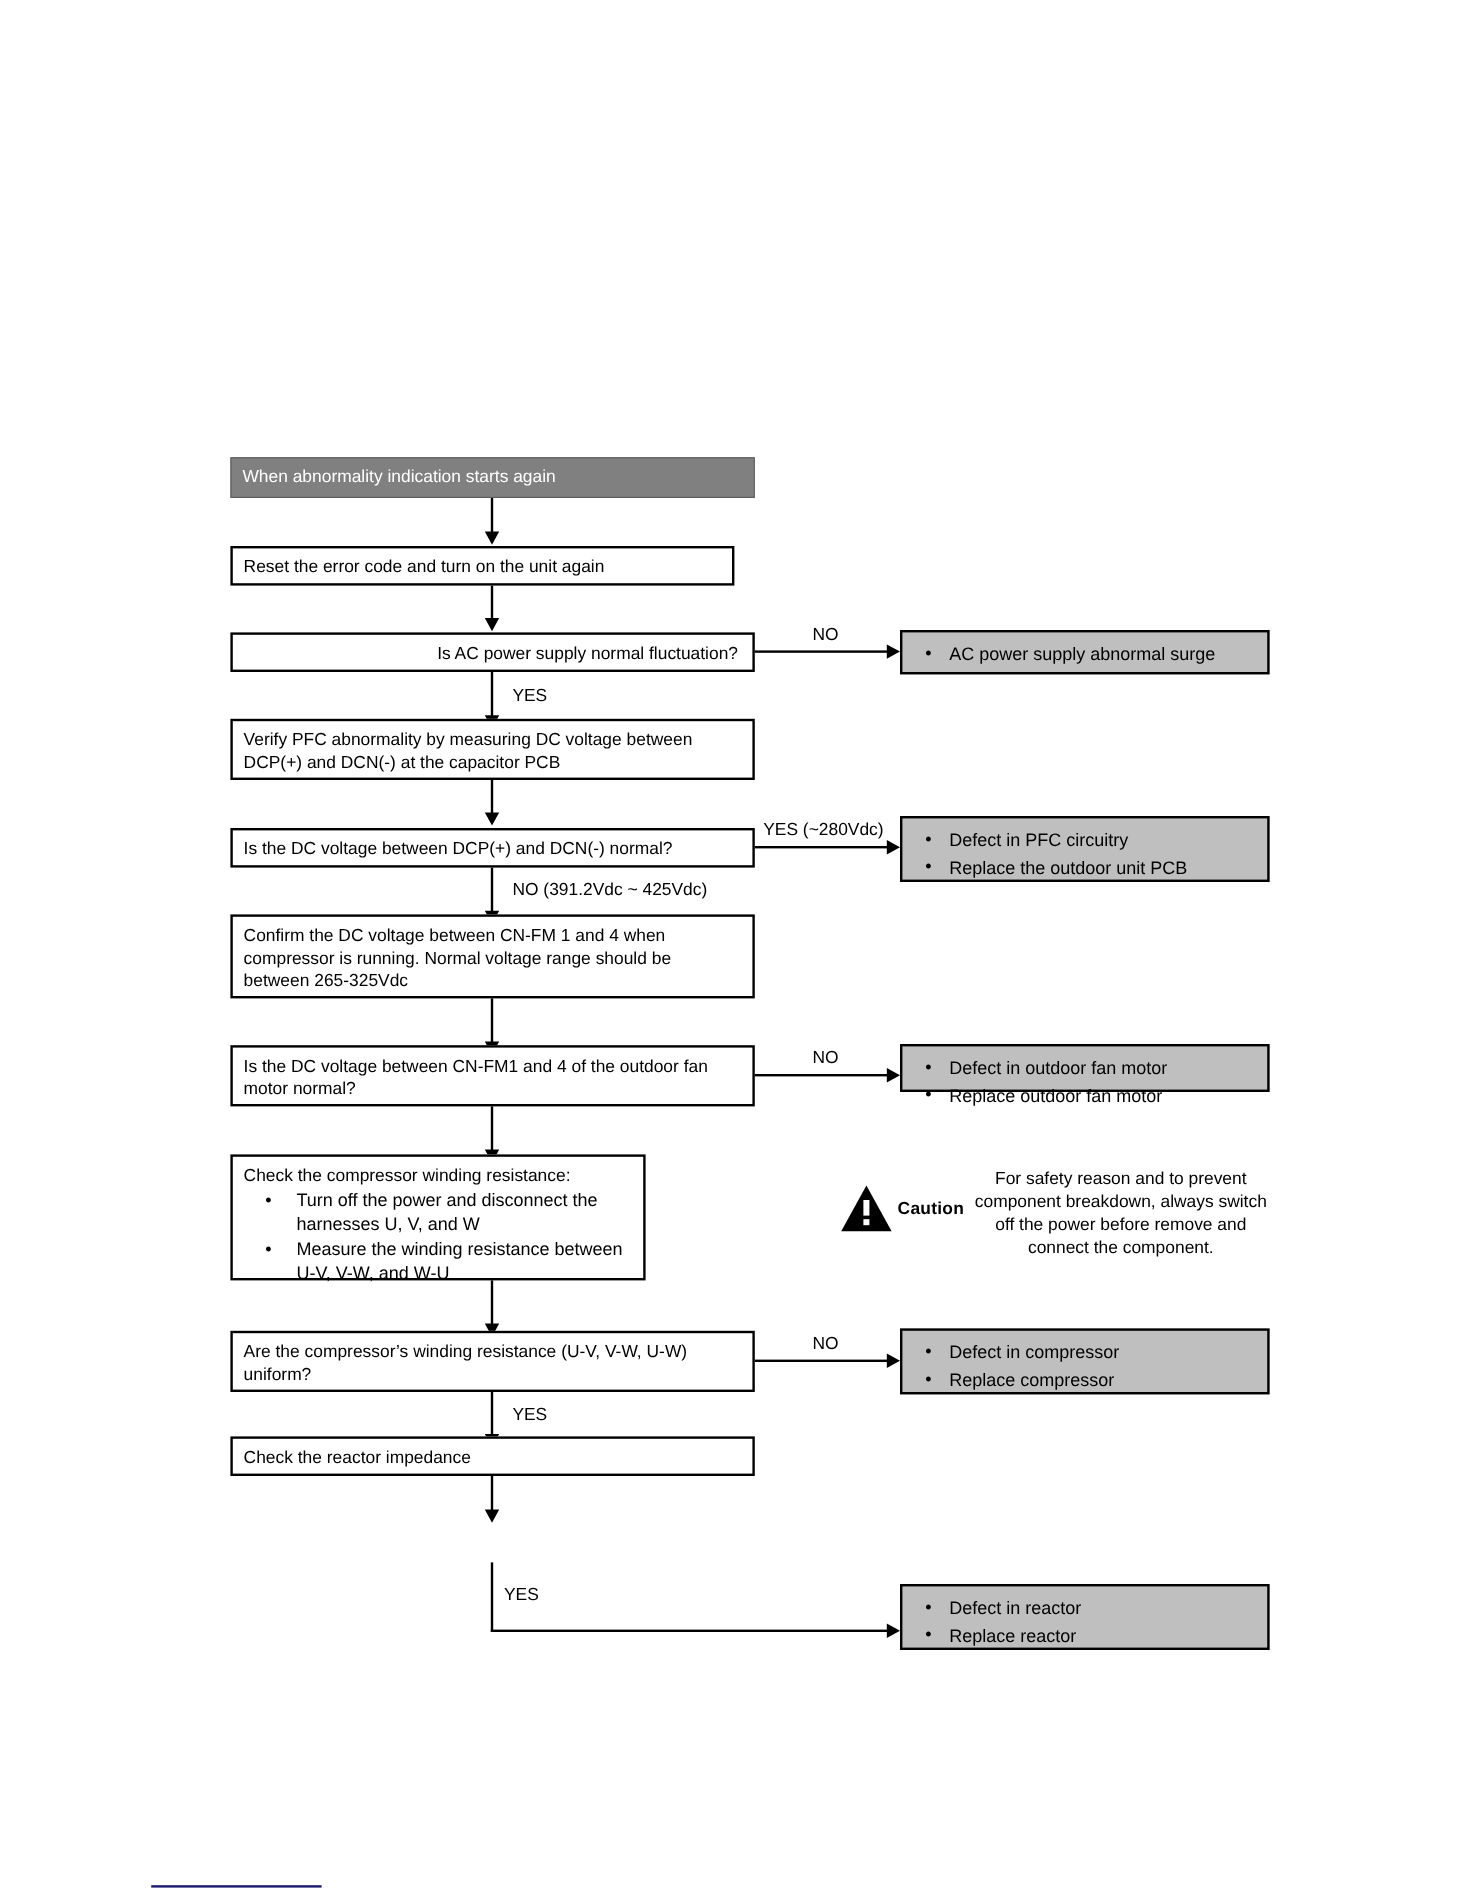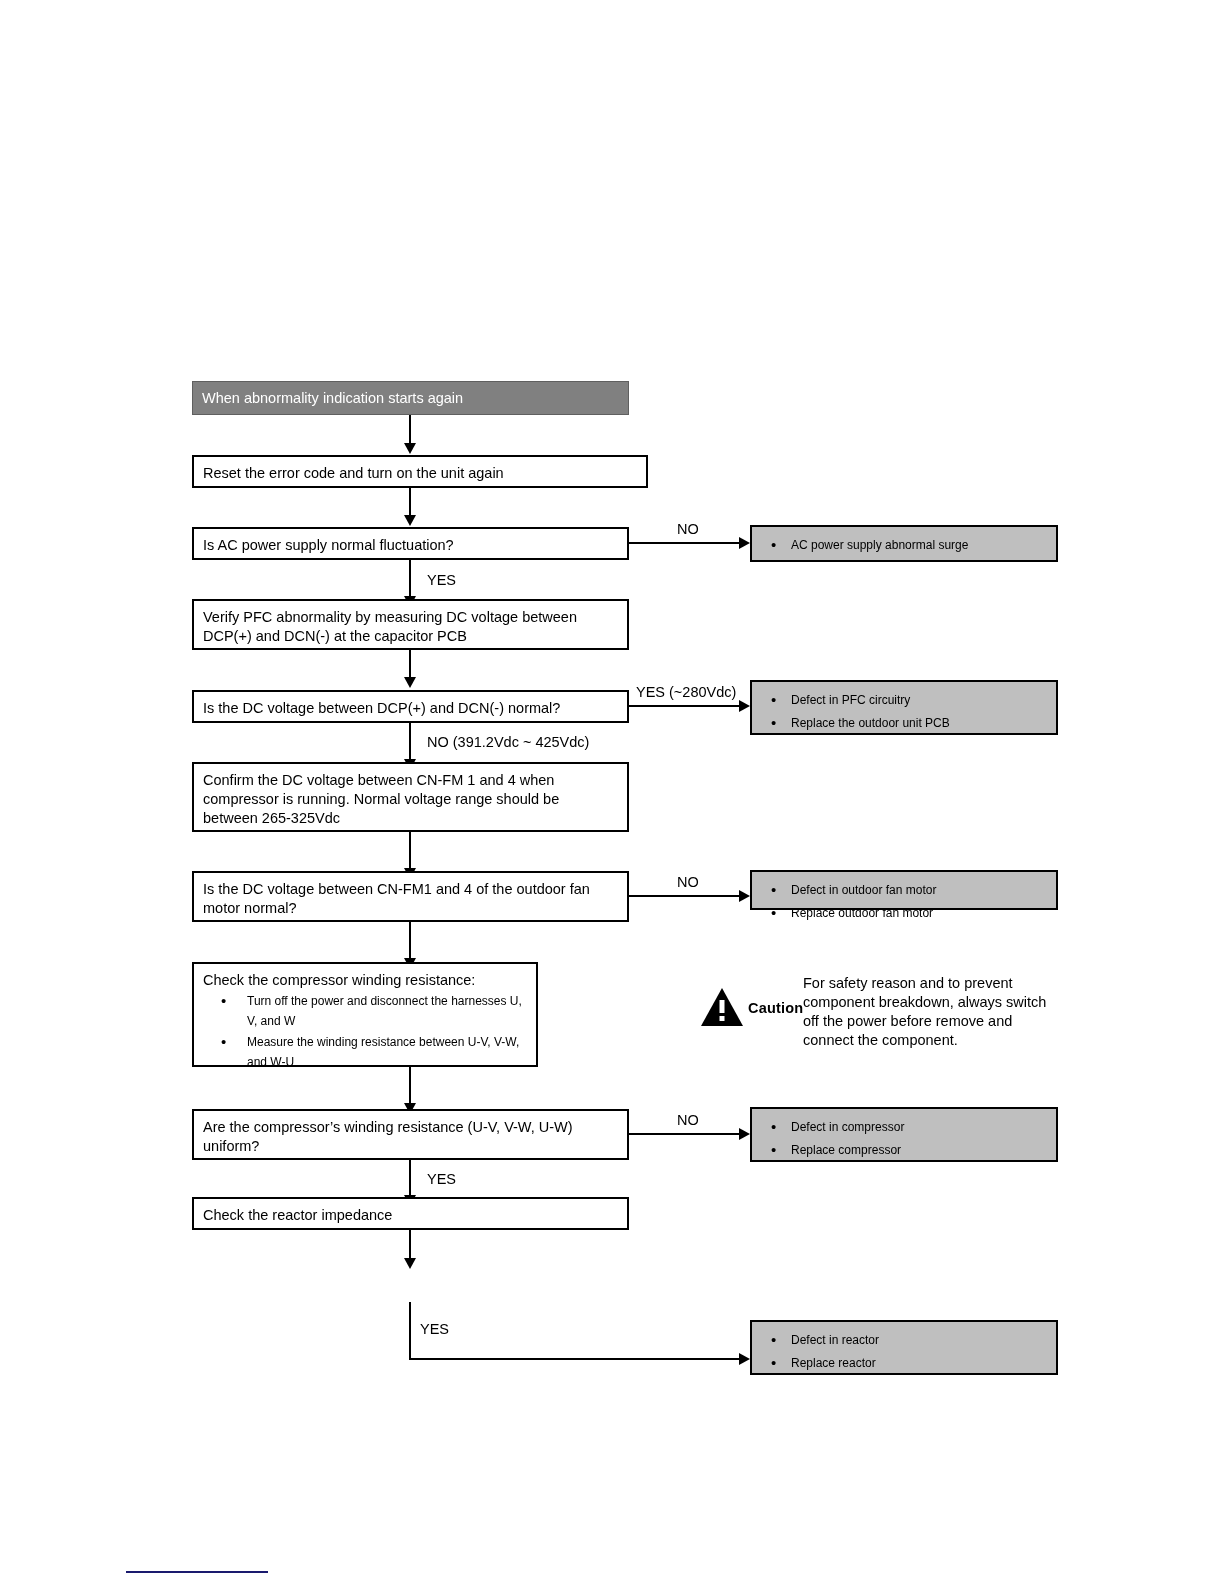--- a/index.html
+++ b/index.html
@@ -53,21 +53,21 @@
   
   ul.blist {
     list-style: none;
     margin: 0;
     padding: 0;
   }
   ul.blist li {
     position: relative;
     padding-left: 30px;
     margin: 0 0 2px 0;
-    font-size: 12px;
+    font-size: 15px;
     line-height: 21px;
   }
   ul.blist li:before {
     content: "\2022";
     position: absolute;
     left: 10px;
     top: -1px;
     font-size: 15px;
     line-height: 21px;
   }
@@ -150,20 +150,21 @@
     letter-spacing: 0.2px;
   }
   #caution-text {
     position: absolute;
     left: 103px;
     top: 11px;
     width: 262px;
     font-size: 14.5px;
     line-height: 19px;
     white-space: pre-line;
+    text-align: center;
   }
 
   
   #footer-rule {
     position: absolute;
     left: 126px;
     top: 1571px;
     width: 142px;
     height: 2px;
     background: #1a1a6e;
@@ -174,28 +175,28 @@
 
 <div id="page">
 
   <div class="node header" style="left:192px; top:381px; width:437px; height:34px;">
     <span class="node-text">When abnormality indication starts again</span>
   </div>
 
   <div class="vline" style="left:409px; top:415px; height:29px;"></div>
   <div class="arrow-down" style="left:404px; top:443px;"></div>
 
-  <div class="node" style="left:192px; top:455px; width:456px; height:33px;">
+  <div class="node" style="left:192px; top:455px; width:420px; height:33px;">
     <span class="node-text">Reset the error code and turn on the unit again</span>
   </div>
 
   <div class="vline" style="left:409px; top:488px; height:28px;"></div>
   <div class="arrow-down" style="left:404px; top:515px;"></div>
 
-  <div class="node" style="left:192px; top:527px; width:437px; height:33px;">
+  <div class="node" style="left:192px; top:527px; width:437px; height:33px;text-align:right;">
     <span class="node-text">Is AC power supply normal fluctuation?</span>
   </div>
 
   <div class="hline" style="left:629px; top:542px; width:112px;"></div>
   <div class="arrow-right" style="left:739px; top:537px;"></div>
   <div class="edge-label" style="left:677px; top:521px;">NO</div>
 
   <div class="node result" style="left:750px; top:525px; width:308px; height:37px;">
     <ul class="blist tight">
       <li>AC power supply abnormal surge</li>

